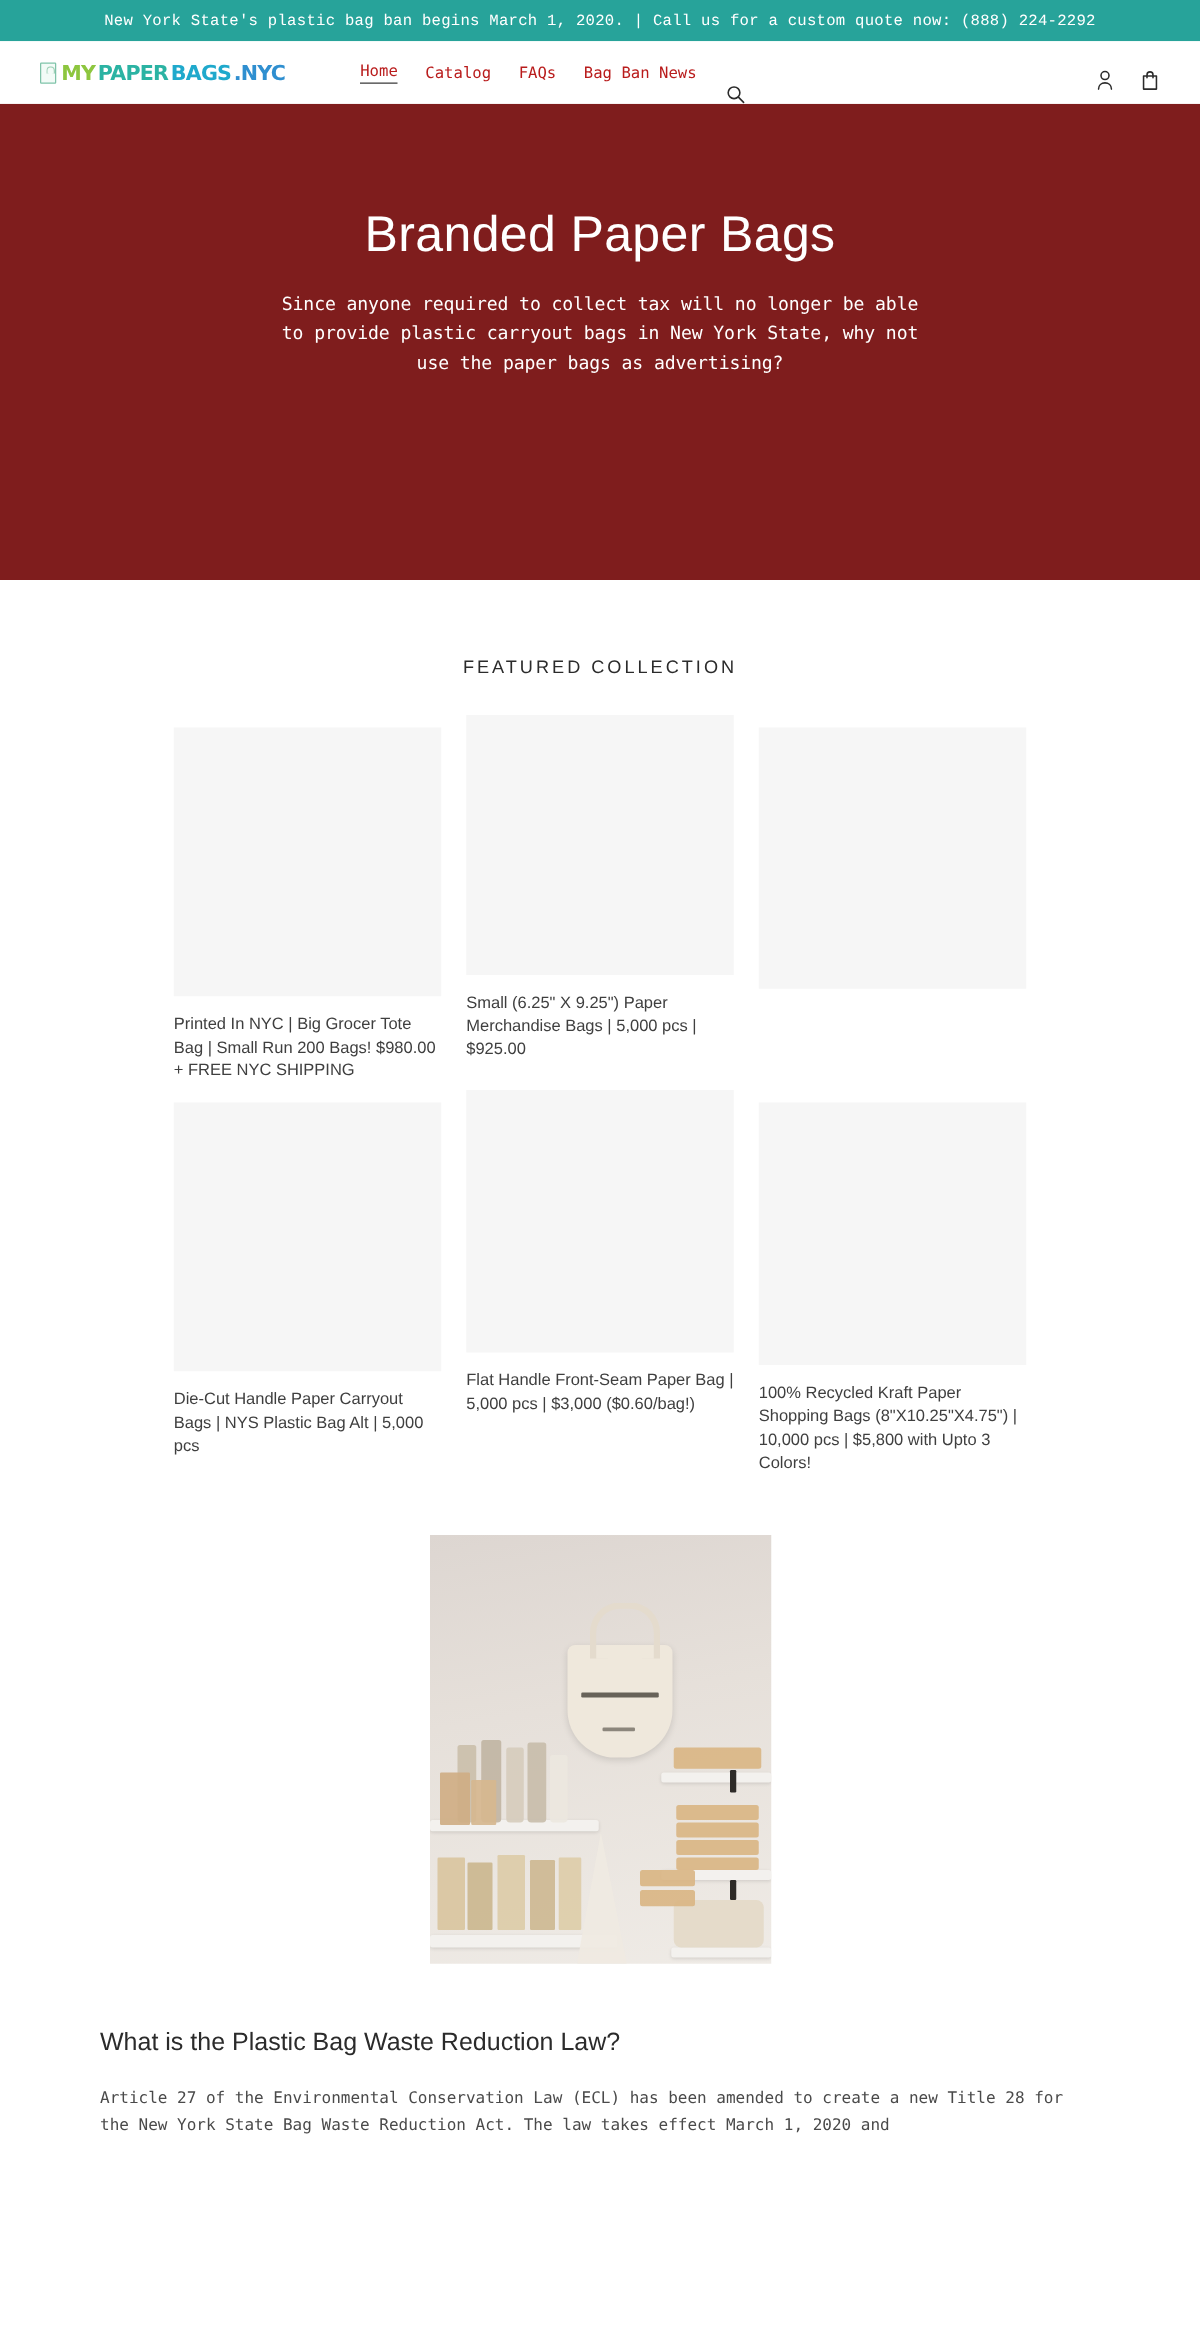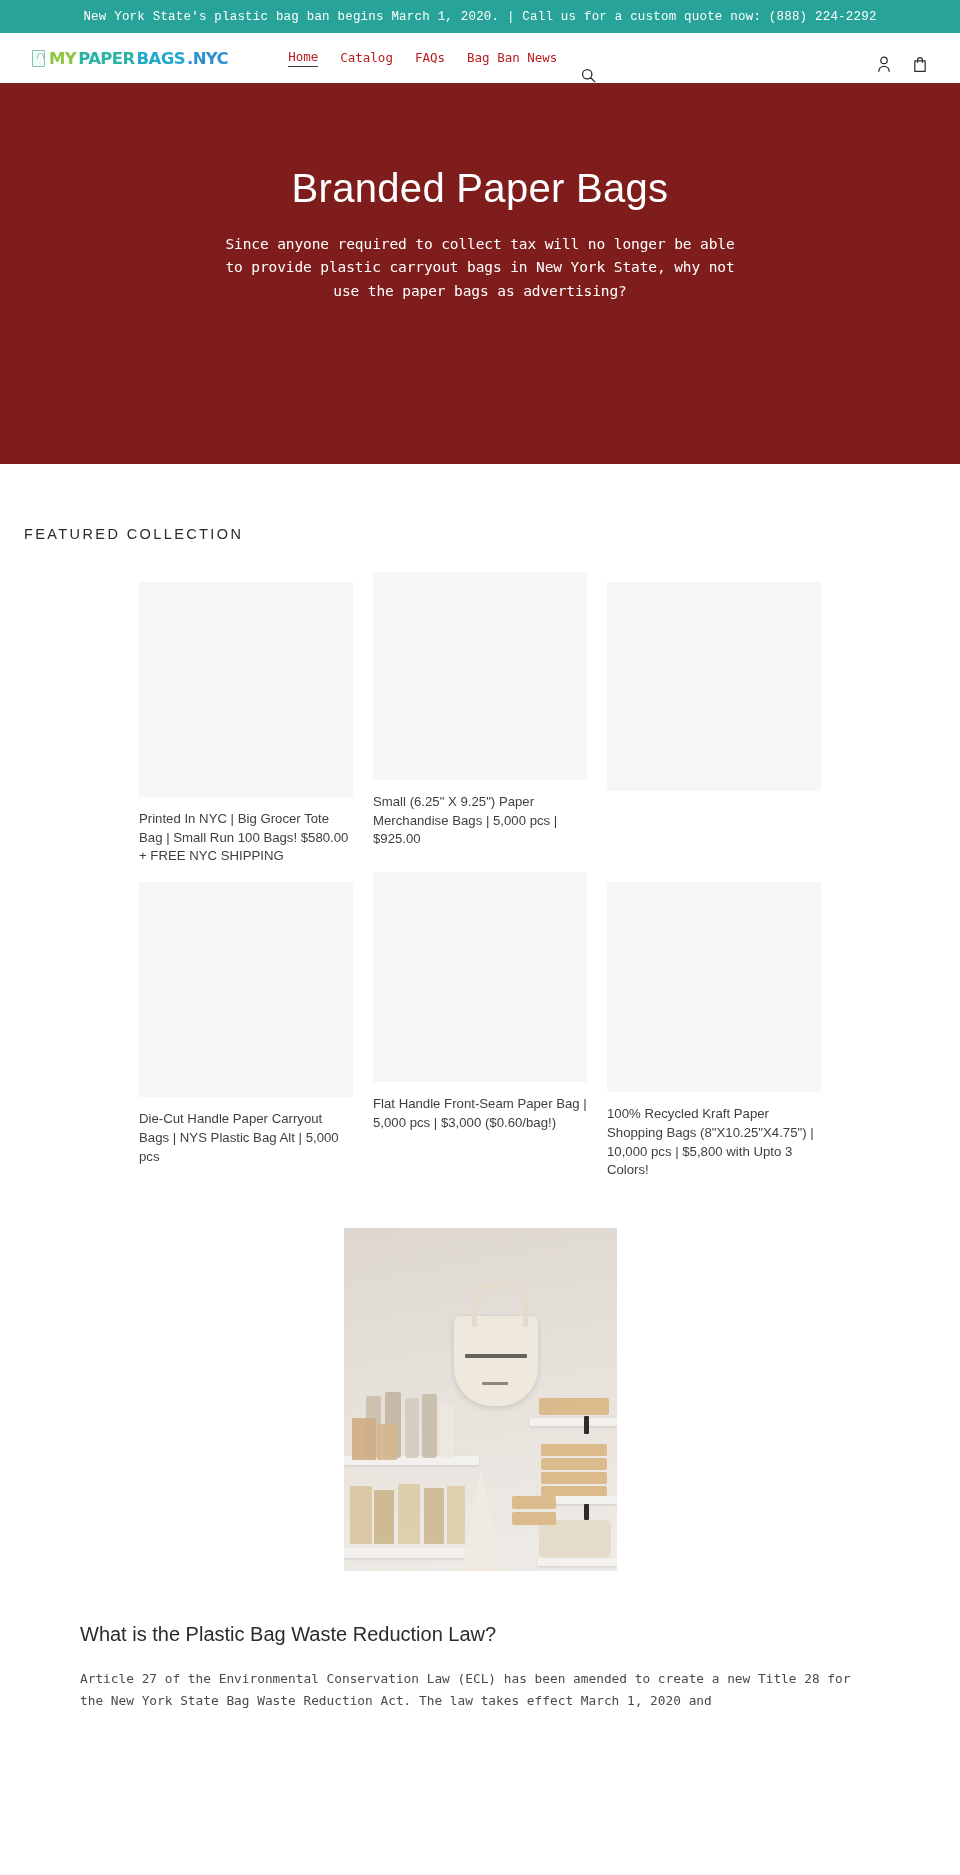--- a/index.html
+++ b/index.html
@@ -114,27 +114,27 @@
     font-size: 14.5px;
     line-height: 1.62;
     text-align: center;
     max-width: 530px;
     letter-spacing: -0.1px;
   }
 
   
   .featured { padding: 62px 0 0; }
   .featured h2 {
+    text-align: center;
     font-family: "Liberation Sans", sans-serif;
     font-weight: 400;
     font-size: 14.5px;
     letter-spacing: 2.4px;
     color: #2b2b2b;
     margin-bottom: 40px;
-    padding-left: 24px;
   }
   .card { cursor: pointer; }
   .card-img {
     background: #f6f6f6;
     width: 100%;
     margin-bottom: 13px;
   }
   .card-title {
     font-family: "Liberation Sans", sans-serif;
     font-size: 13.2px;
@@ -270,21 +270,21 @@
   <h1>Branded Paper Bags</h1>
   <p>Since anyone required to collect tax will no longer be able to provide plastic carryout bags in New York State, why not use the paper bags as advertising?</p>
 </section>
 
 <section class="featured">
   <h2>FEATURED COLLECTION</h2>
 
   <div class="row-wrap">
     <div class="card cell r1c1">
       <div class="card-img"></div>
-      <div class="card-title">Printed In NYC | Big Grocer Tote Bag | Small Run 100 Bags! $580.00 + FREE NYC SHIPPING</div>
+      <div class="card-title">Printed In NYC | Big Grocer Tote Bag | Small Run 200 Bags! $980.00 + FREE NYC SHIPPING</div>
     </div>
     <div class="card cell r1c2 lift">
       <div class="card-img"></div>
       <div class="card-title">Small (6.25" X 9.25") Paper Merchandise Bags | 5,000 pcs | $925.00</div>
     </div>
     <div class="card cell r1c3">
       <div class="card-img"></div>
     </div>
   </div>
 

